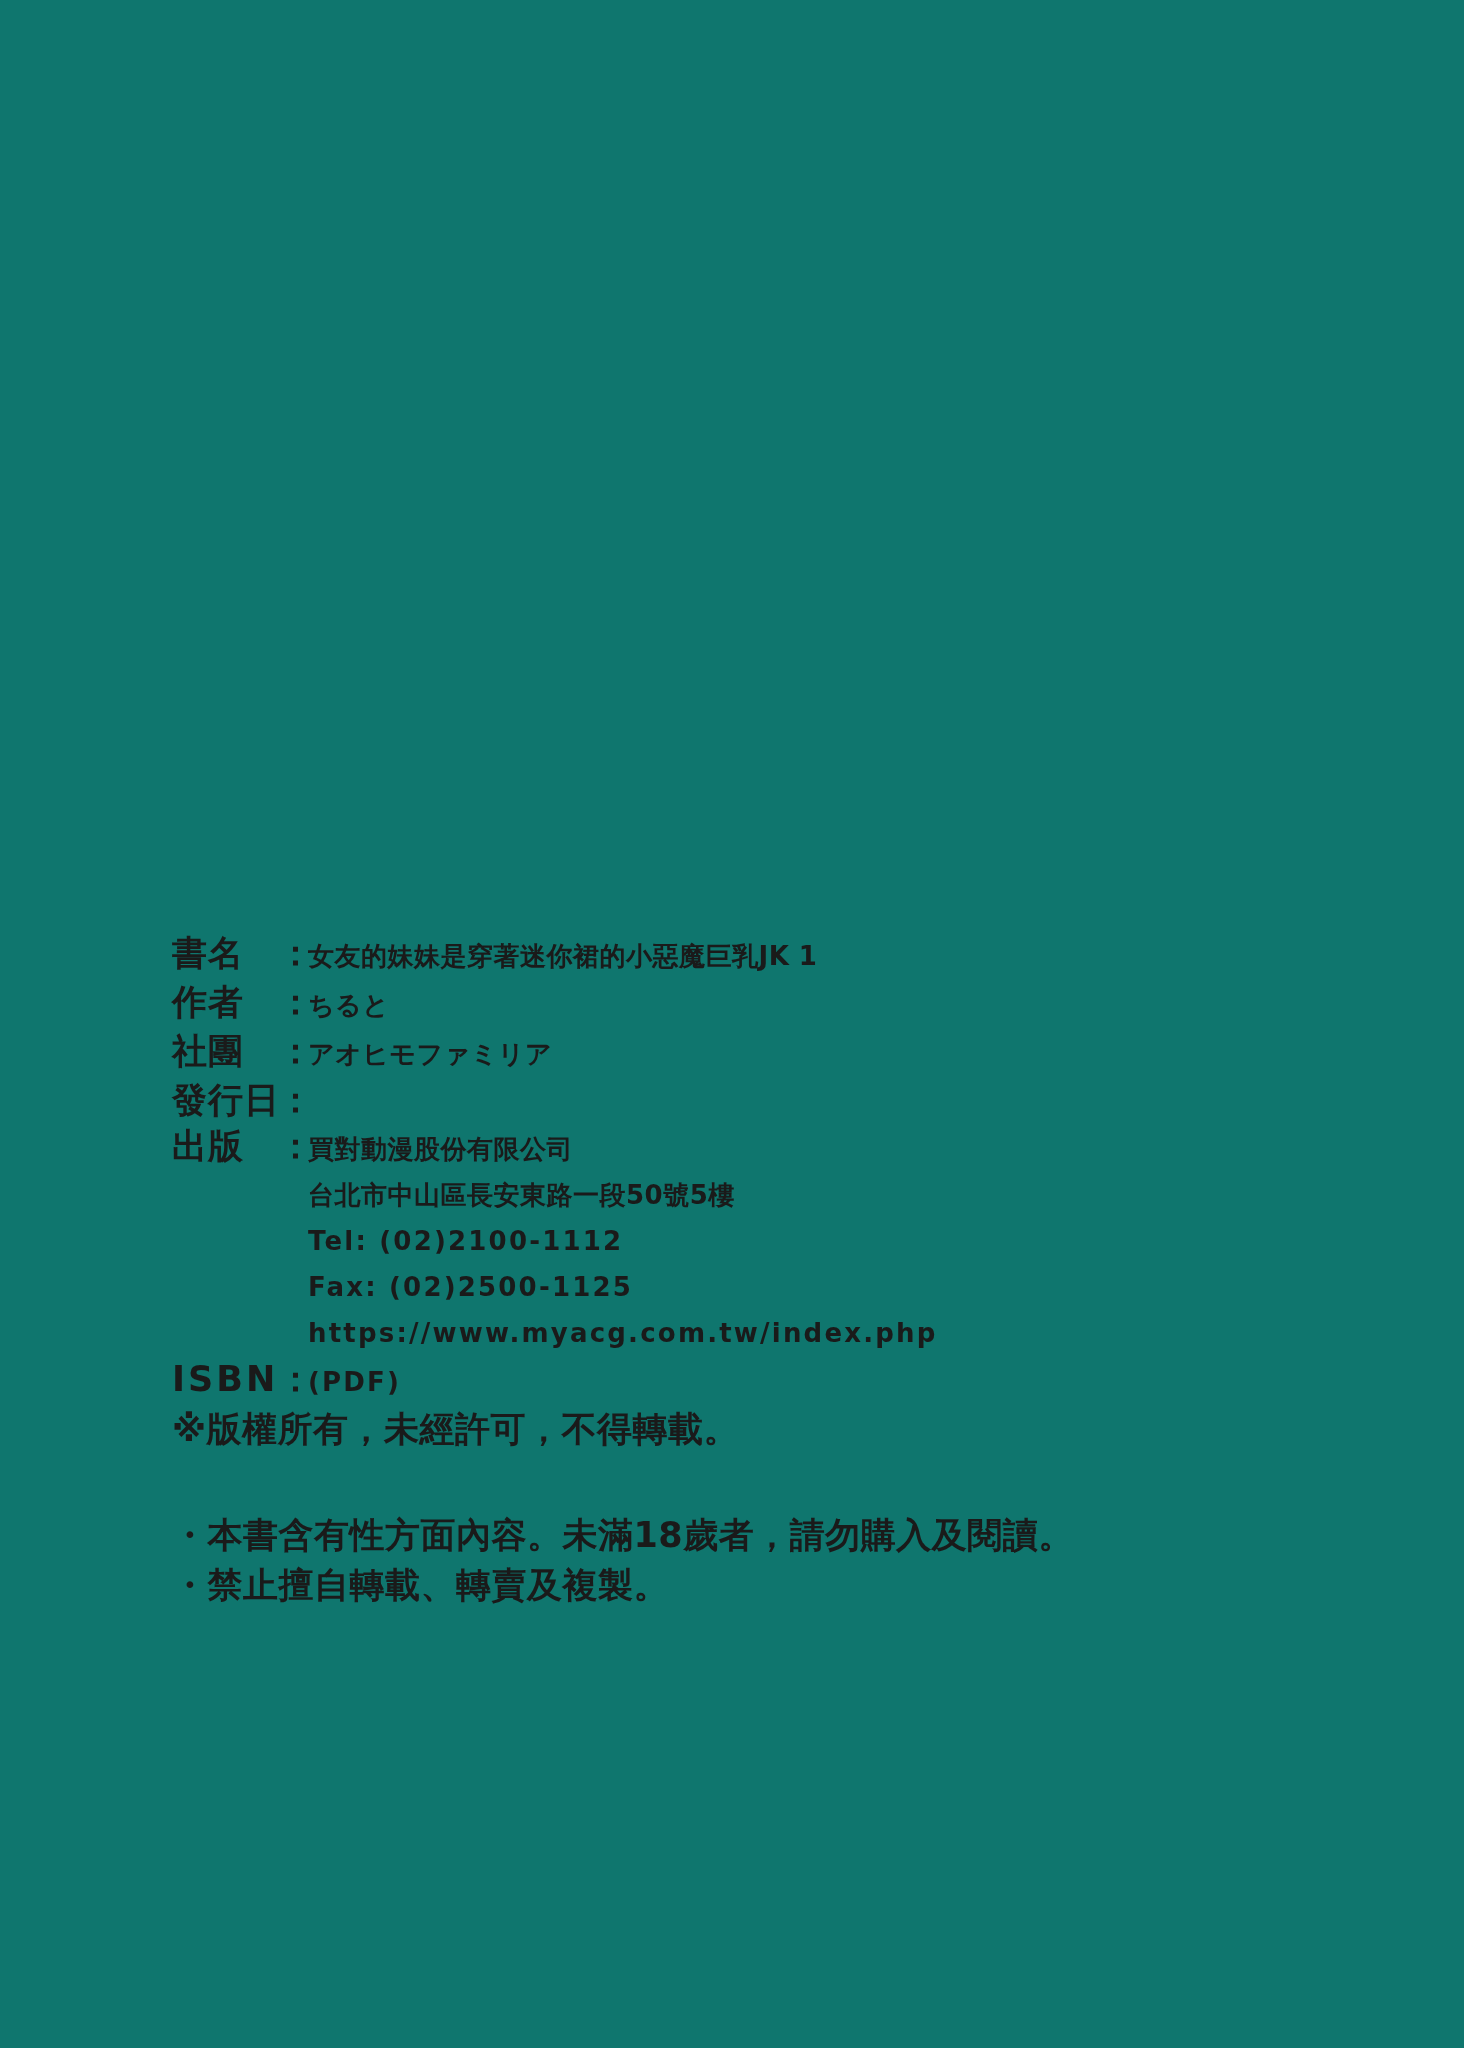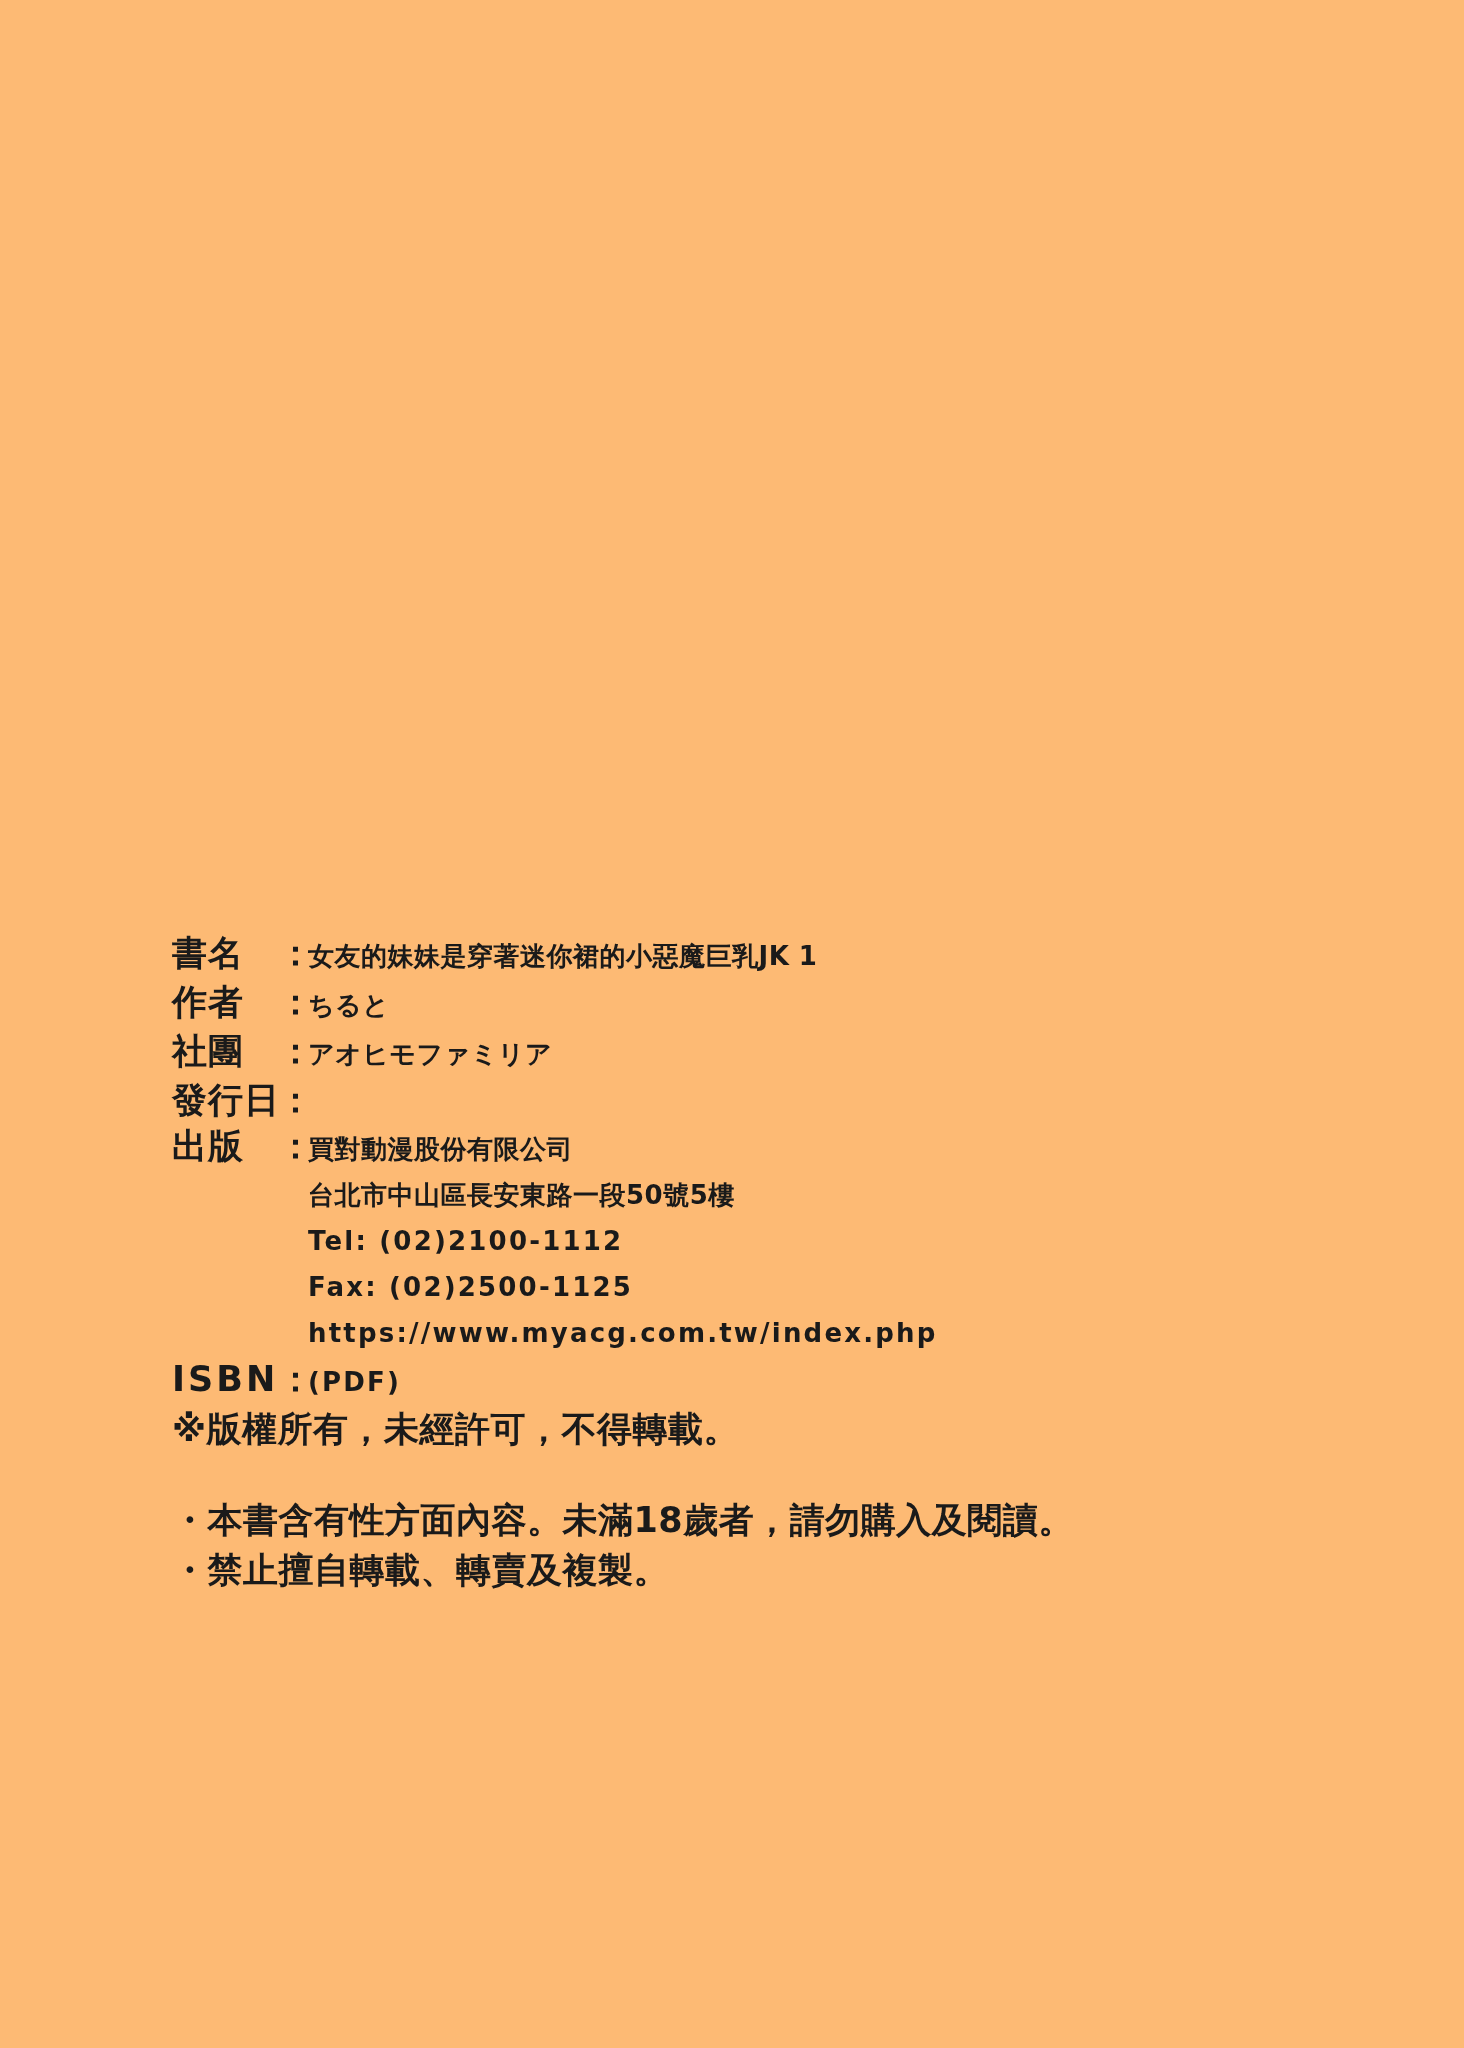--- a/index.html
+++ b/index.html
@@ -12,21 +12,21 @@
     height: 2048px;
     position: relative;
     font-family: "DejaVu Sans", "Liberation Sans", sans-serif;
     color: #1a1a1a;
     overflow: hidden;
   }
 
   .page {
     position: absolute;
     inset: 0;
-    background: #fdba74;
+    background: #0f766e;
   }
 
   .colophon {
     position: absolute;
     left: 172px;
     top: 930px;
     width: 1180px;
   }
 
   .row {
@@ -84,21 +84,21 @@
     letter-spacing: 0.5px;
     font-weight: 700;
     white-space: pre;
   }
 
   .spacer {
     height: 42px;
   }
 
   .bullets {
-    margin-top: 0;
+    margin-top: 15px;
   }
 
   .bullet {
     font-size: 35px;
     line-height: 50px;
     letter-spacing: 0.5px;
     font-weight: 600;
     white-space: pre;
   }
 </style>

